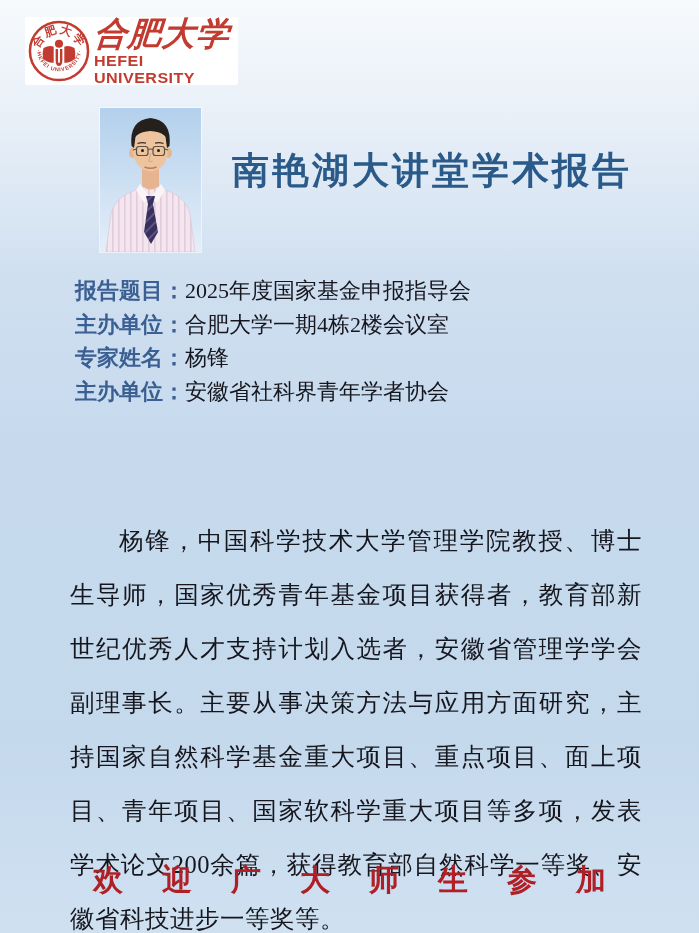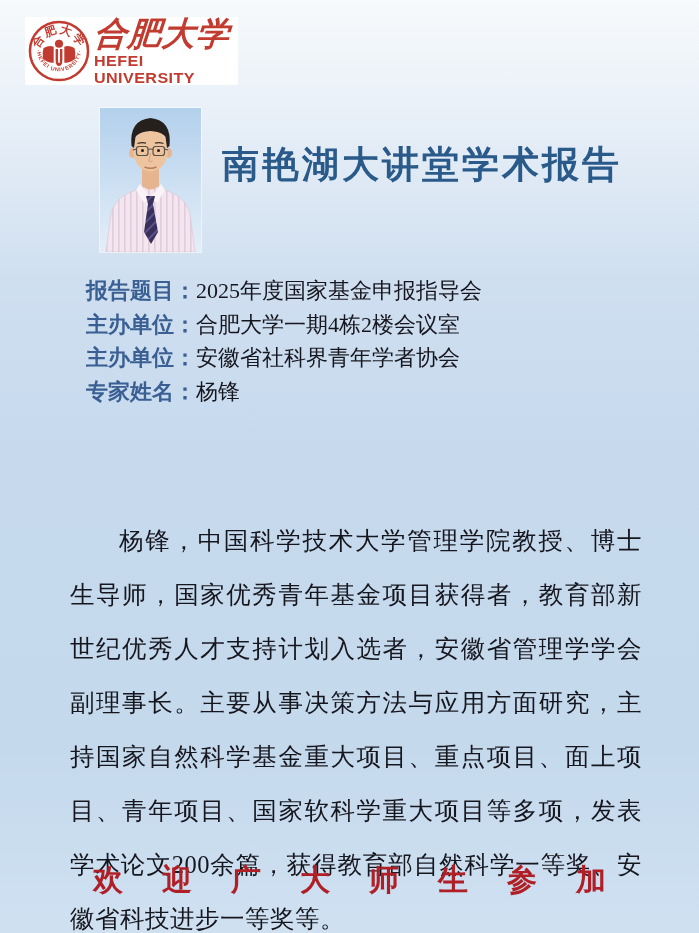--- a/index.html
+++ b/index.html
@@ -32,26 +32,26 @@
   .uni-en{
     color:var(--brand-red);font-size:15.5px;line-height:17px;font-weight:bold;
     letter-spacing:.4px;font-family:"Liberation Sans","DejaVu Sans",sans-serif;
     transform:scaleX(1.04);transform-origin:left;
   }
   
   .photo{position:absolute;left:100px;top:108px;width:101px;height:144px;box-shadow:0 0 0 1px rgba(255,255,255,.55);}
   .photo svg{display:block;width:100%;height:100%;}
   
   .title{
-    position:absolute;left:222px;top:140px;width:410px;text-align:left;
+    position:absolute;left:222px;top:146px;width:410px;text-align:right;
     color:var(--title-blue);font-size:37px;font-weight:bold;letter-spacing:3px;
     font-family:Liberation Sans, sans-serif;
   }
   
-  .details{position:absolute;left:75px;top:274px;width:570px;margin-left:11px;}
+  .details{position:absolute;left:75px;top:274px;width:570px;}
   .detail-row{font-size:22px;line-height:33.5px;white-space:nowrap;}
   .detail-label{color:var(--label-blue);font-weight:bold;}
   .detail-value{color:var(--body-ink);}
   
   .bio{
     position:absolute;left:70px;top:514px;width:572px;
     color:var(--body-ink);font-size:24.5px;line-height:54px;
     text-align:justify;text-indent:2em;letter-spacing:.5px;
   }
   
@@ -153,24 +153,24 @@
   <div class="title">南艳湖大讲堂学术报告</div>
 
   <div class="details">
     <div class="detail-row">
       <span class="detail-label">报告题目：</span><span class="detail-value">2025年度国家基金申报指导会</span>
     </div>
     <div class="detail-row">
       <span class="detail-label">主办单位：</span><span class="detail-value">合肥大学一期4栋2楼会议室</span>
     </div>
     <div class="detail-row">
-      <span class="detail-label">主办单位：</span><span class="detail-value">安徽省社科界青年学者协会</span>
+      <span class="detail-label">专家姓名：</span><span class="detail-value">杨锋</span>
     </div>
     <div class="detail-row">
-      <span class="detail-label">专家姓名：</span><span class="detail-value">杨锋</span>
+      <span class="detail-label">主办单位：</span><span class="detail-value">安徽省社科界青年学者协会</span>
     </div>
   </div>
 
   <div class="bio">杨锋，中国科学技术大学管理学院教授、博士生导师，国家优秀青年基金项目获得者，教育部新世纪优秀人才支持计划入选者，安徽省管理学学会副理事长。主要从事决策方法与应用方面研究，主持国家自然科学基金重大项目、重点项目、面上项目、青年项目、国家软科学重大项目等多项，发表学术论文200余篇，获得教育部自然科学一等奖、安徽省科技进步一等奖等。</div>
 
   <div class="welcome">欢迎广大师生参加</div>
 
 </div>
 
 </body></html>

